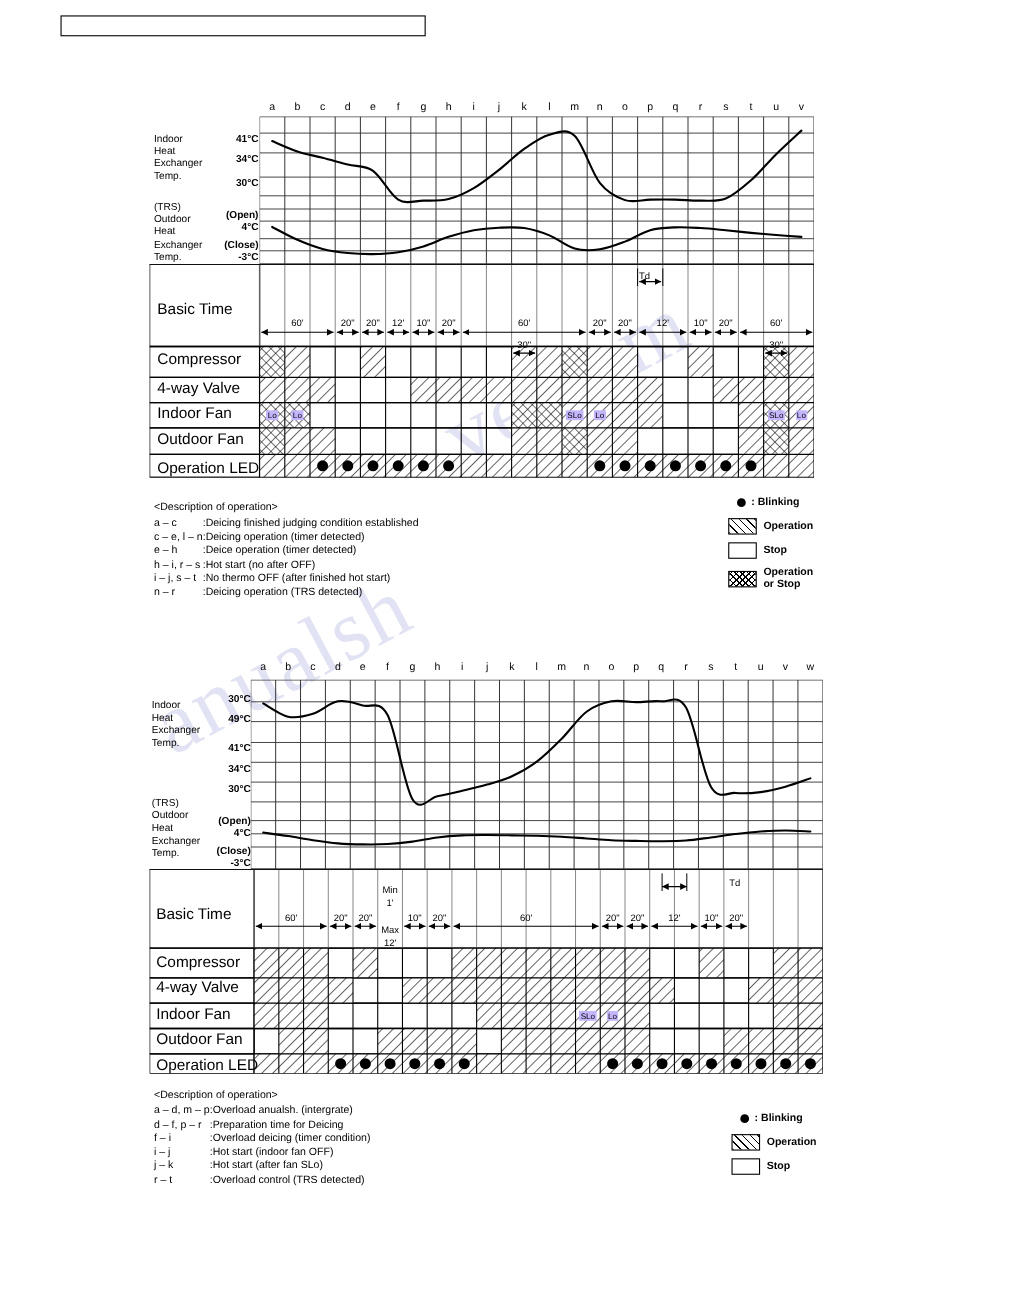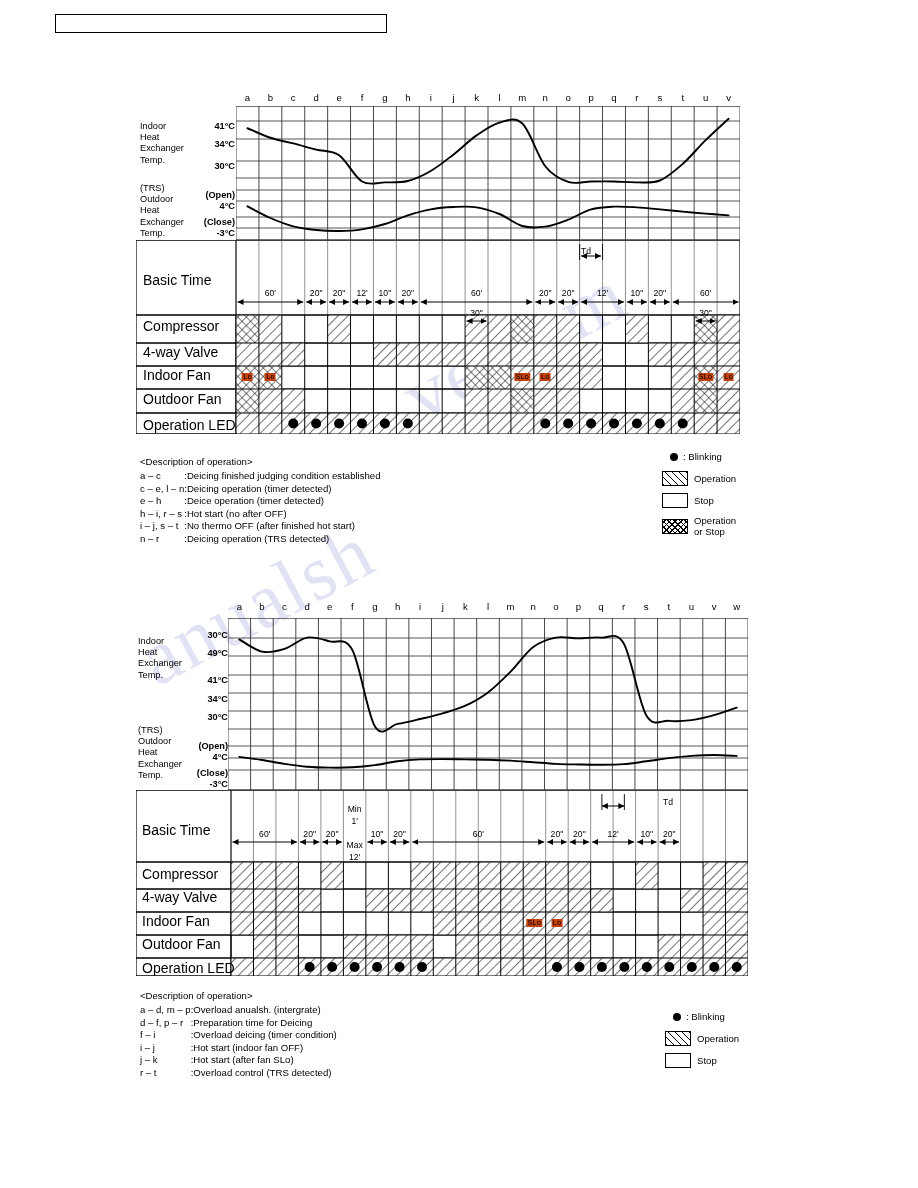--- a/index.html
+++ b/index.html
@@ -42,33 +42,33 @@
     position:absolute;font-size:8.6px;text-align:center;
     transform:translateX(-50%);white-space:nowrap;
   }
   .tdlabel{
     position:absolute;font-size:8.6px;text-align:center;
     transform:translateX(-50%);white-space:nowrap;
   }
   .fanlabel{
     position:absolute;font-size:7.4px;text-align:center;
     transform:translateX(-50%);white-space:nowrap;
-    background:#c2410c;padding:0 1px;font-family:Liberation Mono, monospace;
+    background:#c4b5fd;padding:0 1px;
   }
 
   
   .desc{position:absolute;font-size:9.6px;}
   .desc .dhead{margin-bottom:3px;}
   .desc table{border-collapse:collapse;font-size:9.6px;}
   .desc td{padding:0 0 1.6px 0;vertical-align:top;white-space:nowrap;}
   .desc td.c1{width:72px;}
   .desc td.c2{width:14px;}
 
   
-  .legend{position:absolute;font-size:9.6px;}
+  .legend{position:absolute;font-size:9.6px;font-weight:bold;}
   .legrow{display:flex;align-items:center;margin-bottom:7px;}
   .legswatch{width:24px;height:13px;border:1.2px solid #000;margin-right:6px;flex:0 0 auto;}
   .legtext{line-height:11px;white-space:pre;}
   .legdot{
     width:8px;height:8px;border-radius:50%;background:#000;
     margin-left:8px;margin-right:5px;flex:0 0 auto;
   }
   .legrow.dotrow{margin-bottom:9px;}
 
   

